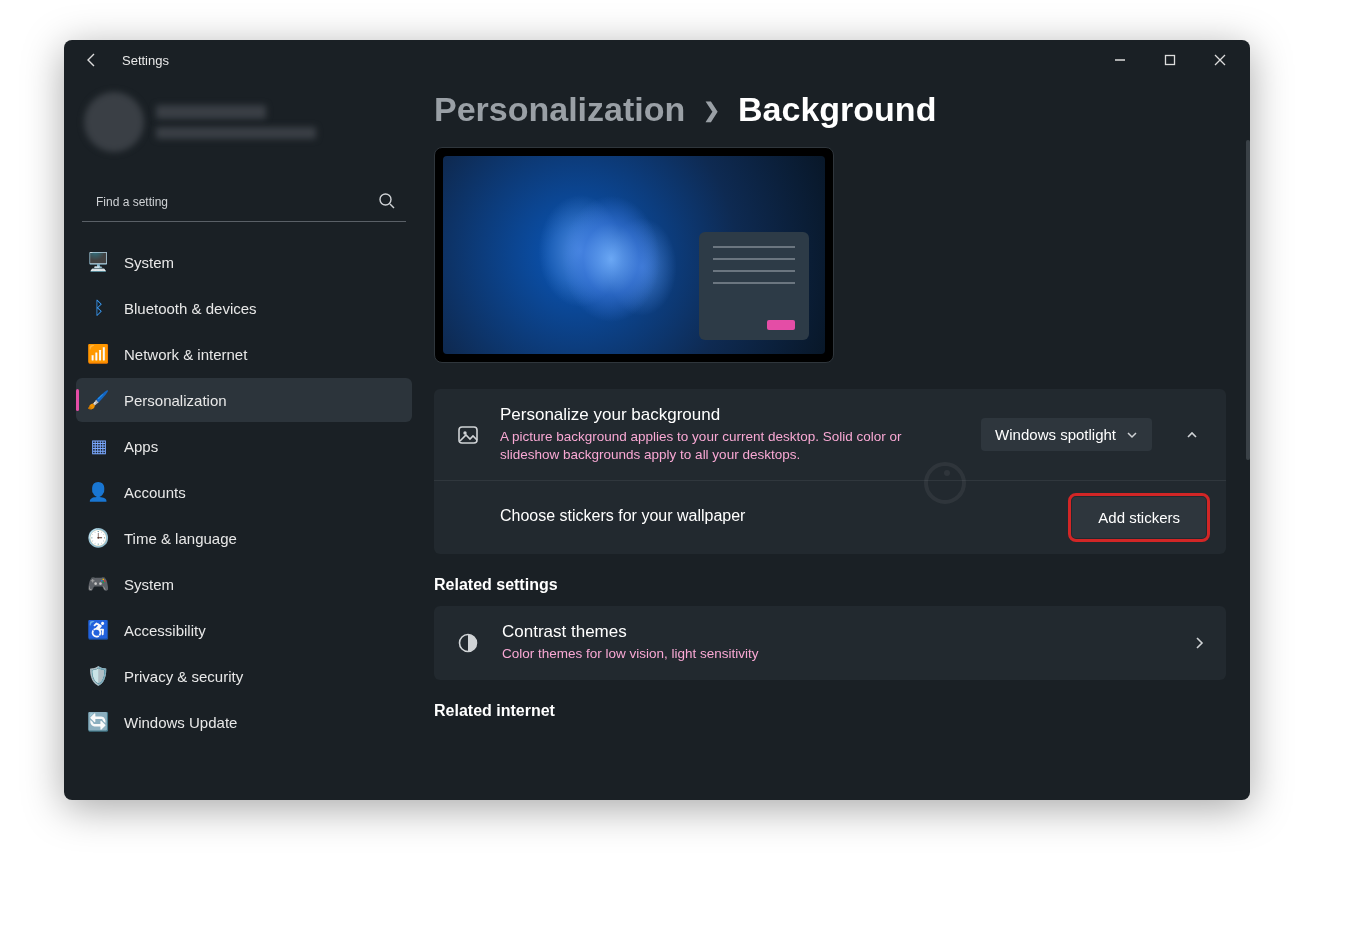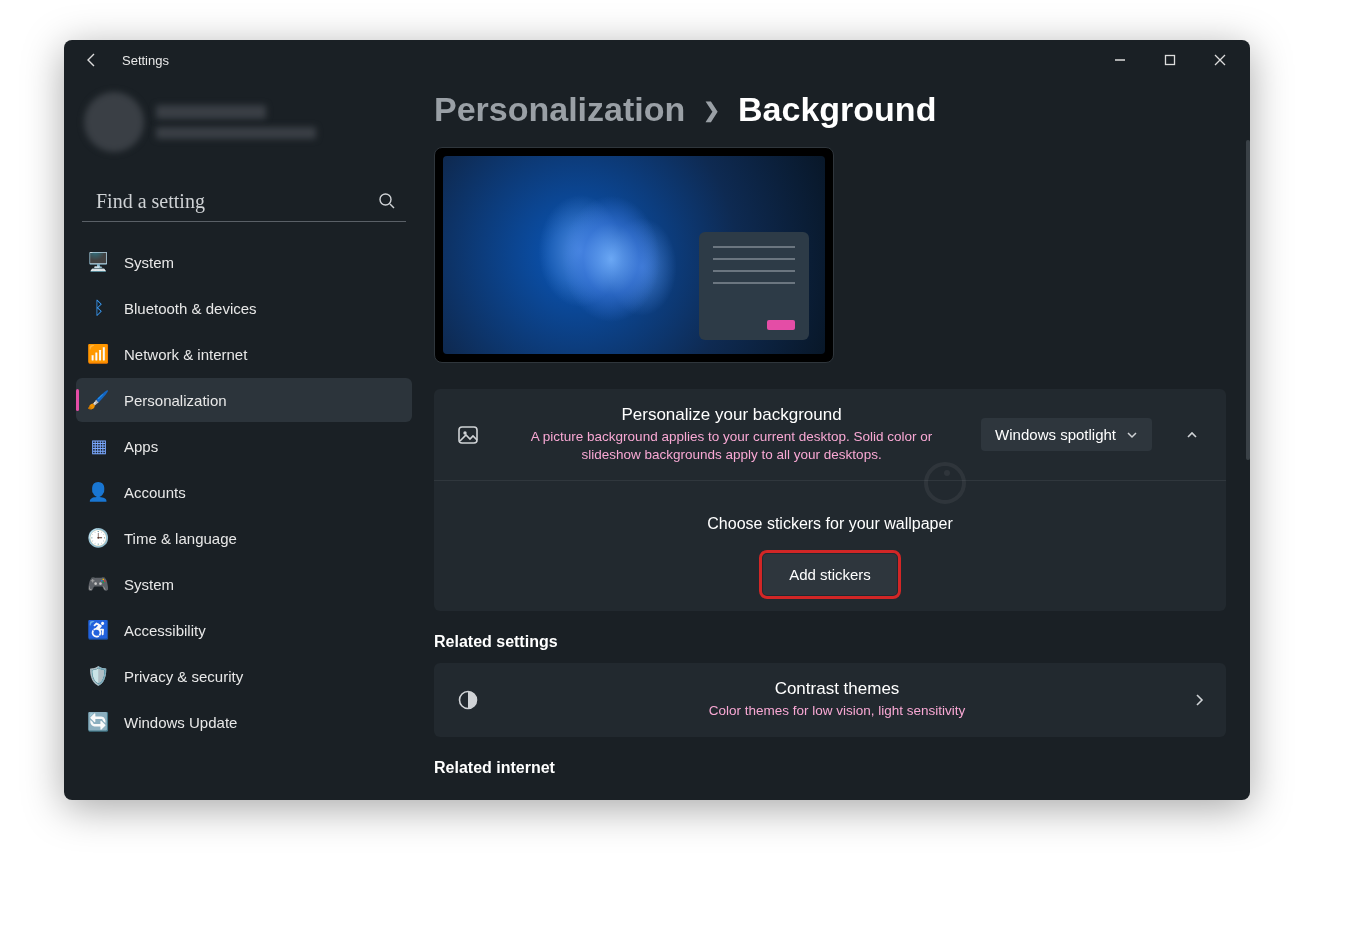--- a/index.html
+++ b/index.html
@@ -16,21 +16,21 @@
   .winbtn { width:44px; height:32px; display:flex; align-items:center; justify-content:center; color:#ddd; cursor:pointer; }
   .body { flex:1; display:flex; overflow:hidden; }
   .sidebar { width: 360px; padding: 0 12px; display:flex; flex-direction:column; }
   .profile { display:flex; align-items:center; gap:12px; padding: 12px 8px 8px; }
   .avatar { width:60px; height:60px; border-radius:50%; background:#3a3f45; filter: blur(3px); }
   .profile-text div:first-child { width:110px; height:14px; background:#3a3f45; filter: blur(3px); margin-bottom:8px; border-radius:2px;}
   .profile-text div:last-child { width:160px; height:12px; background:#3a3f45; filter: blur(3px); border-radius:2px;}
   .search { position:relative; margin: 22px 6px 18px; }
   .search input {
     width:100%; height:40px; background: transparent; border:none; border-bottom:1px solid #5a6067;
-    color:#f97316; font-size:20px; padding: 0 38px 0 14px; outline:none;font-family:Liberation Serif, serif;
+    color:#f97316; font-size:12px; padding: 0 38px 0 14px; outline:none;
   }
   .search input::placeholder { color:#cfd2d5; }
   .search .sicon { position:absolute; right:10px; top:10px; color:#cfd2d5; }
   .nav { display:flex; flex-direction:column; gap:2px; }
   .nav-item {
     display:flex; align-items:center; gap:14px; height:44px; padding:0 12px;
     border-radius:6px; cursor:pointer; font-size:15px; color:#e8e8e8;
   }
   .nav-item.active { background:#2c343b; position:relative; }
   .nav-item.active::before {
@@ -62,23 +62,23 @@
     border-radius:6px; padding:14px 14px 10px; display:flex; flex-direction:column; gap:10px;
   }
   .minicard .line { height:2px; background:#6b7680; }
   .minicard .pill { width:28px; height:10px; background:#e44da6; border-radius:2px; margin-top:auto; align-self:flex-end; }
   .card {
     background:#22292f; border-radius:6px; margin-bottom:22px; overflow:hidden;
   }
   .row {
     display:flex; align-items:center; padding: 16px 20px; gap:18px;
   }
-  .row + .row { border-top:1px solid #30373d;flex-direction:column; }
+  .row + .row { border-top:1px solid #30373d; }
   .row .icon { width:28px; display:flex; justify-content:center; color:#d0d3d6; }
-  .row .text { flex:1;text-align:center; }
+  .row .text { flex:1; }
   .row .text .t1 { font-size:17px; margin-bottom:3px; }
   .row .text .t2 { font-size:13.5px; color:#f9a8d4; line-height:1.35; }
   .select {
     display:flex; align-items:center; gap:10px; background:#2e363d; padding:8px 14px;
     border-radius:4px; cursor:pointer; font-size:15px;
   }
   .expander { width:28px; height:28px; display:flex; align-items:center; justify-content:center; cursor:pointer; color:#d0d3d6; margin-left:8px;}
   .btn {
     background:#2e363d; padding:10px 22px; border-radius:4px; cursor:pointer;
     font-size:15px; display:inline-flex; align-items:center;

